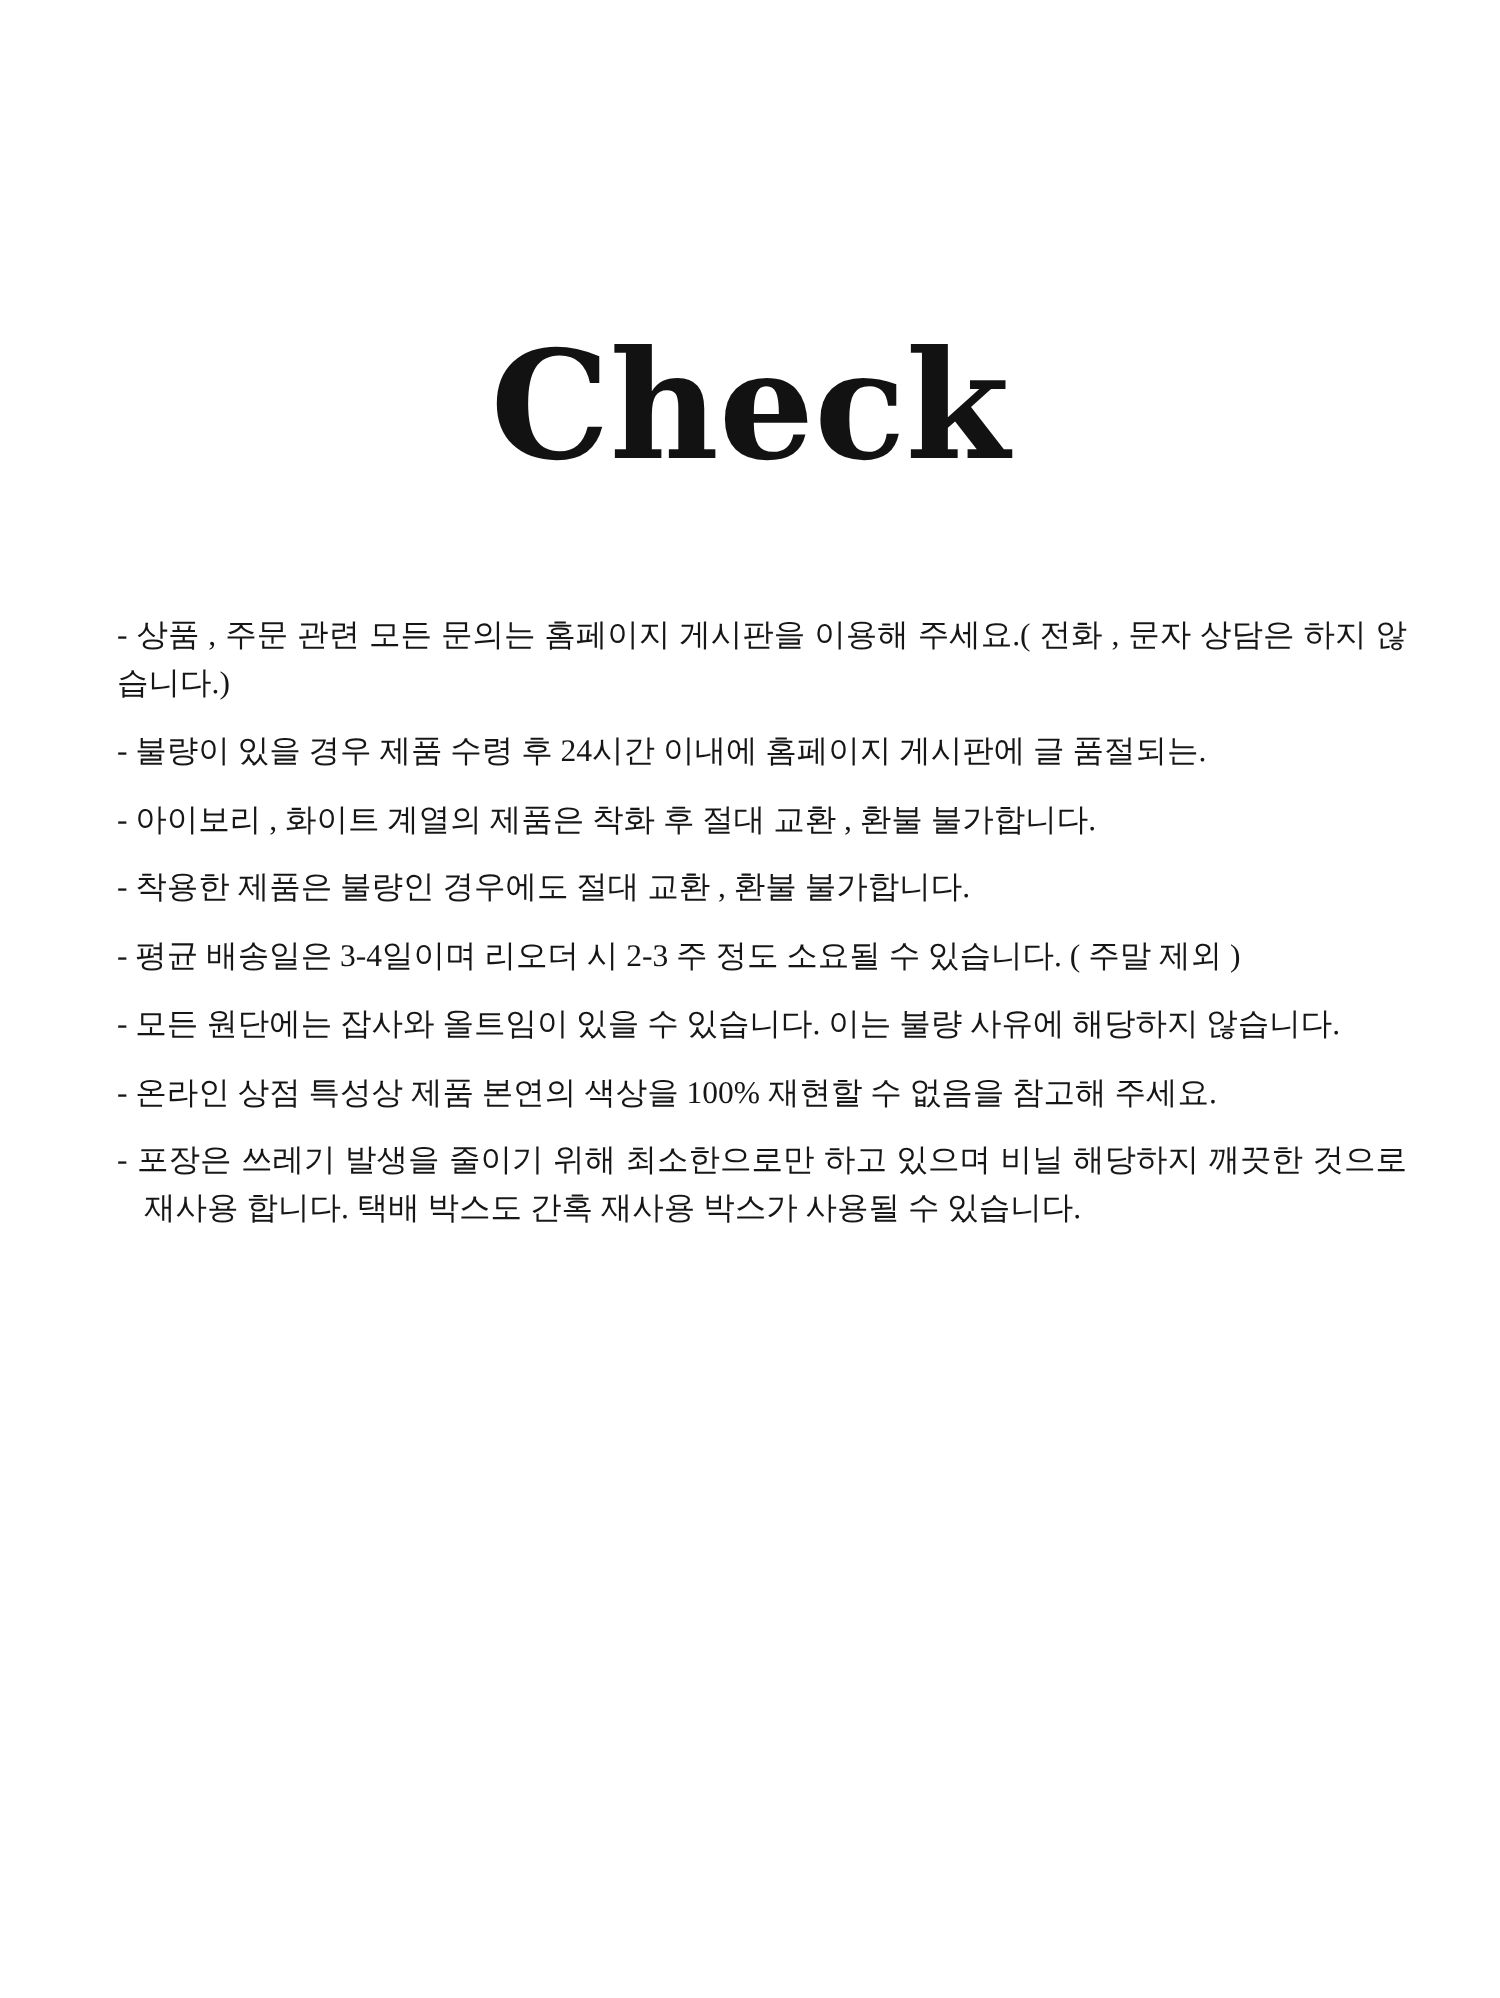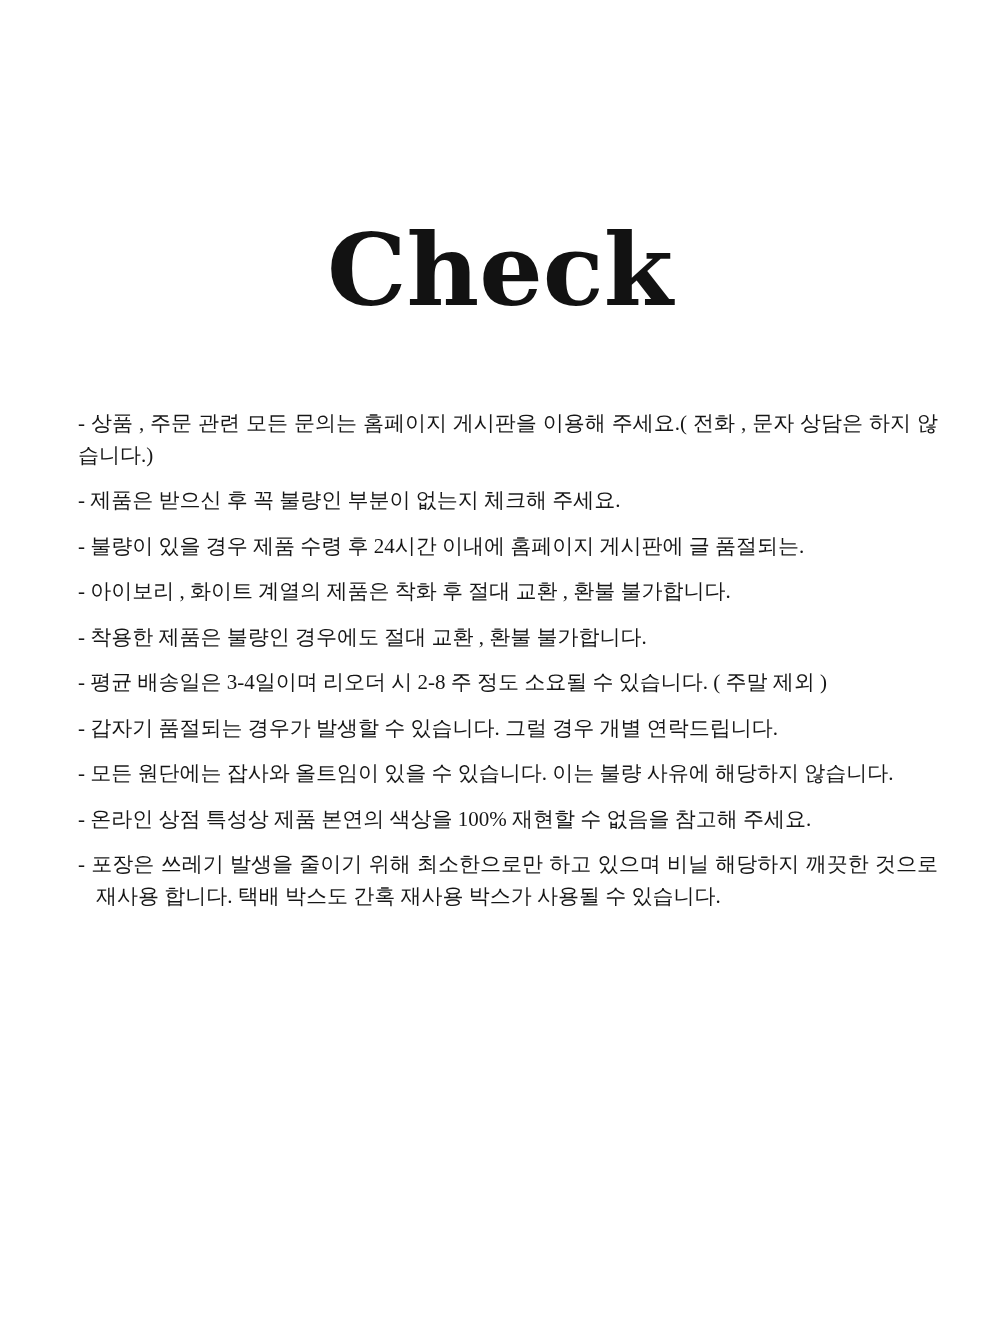--- a/index.html
+++ b/index.html
@@ -47,23 +47,21 @@
   }
 </style>
 </head>
 <body>
 
 <div class="page">
   <h1 class="title">Check</h1>
 
   <div class="notice-list">
     <p class="notice-item">- 상품 , 주문 관련 모든 문의는 홈페이지 게시판을 이용해 주세요.( 전화 , 문자 상담은 하지 않습니다.)</p>
-    <p class="notice-item">- 제품은 받으신 후 꼭 불량인 부분이 없는지 체크해 주세요.</p>
     <p class="notice-item">- 불량이 있을 경우 제품 수령 후 24시간 이내에 홈페이지 게시판에 글 품절되는.</p>
     <p class="notice-item">- 아이보리 , 화이트 계열의 제품은 착화 후 절대 교환 , 환불 불가합니다.</p>
     <p class="notice-item">- 착용한 제품은 불량인 경우에도 절대 교환 , 환불 불가합니다.</p>
-    <p class="notice-item">- 평균 배송일은 3-4일이며 리오더 시 2-8 주 정도 소요될 수 있습니다. ( 주말 제외 )</p>
-    <p class="notice-item">- 갑자기 품절되는 경우가 발생할 수 있습니다. 그럴 경우 개별 연락드립니다.</p>
+    <p class="notice-item">- 평균 배송일은 3-4일이며 리오더 시 2-3 주 정도 소요될 수 있습니다. ( 주말 제외 )</p>
     <p class="notice-item">- 모든 원단에는 잡사와 올트임이 있을 수 있습니다. 이는 불량 사유에 해당하지 않습니다.</p>
     <p class="notice-item">- 온라인 상점 특성상 제품 본연의 색상을 100% 재현할 수 없음을 참고해 주세요.</p>
     <p class="notice-item hanging">- 포장은 쓰레기 발생을 줄이기 위해 최소한으로만 하고 있으며 비닐 해당하지 깨끗한 것으로 재사용 합니다. 택배 박스도 간혹 재사용 박스가 사용될 수 있습니다.</p>
   </div>
 </div>
 
 </body></html>

